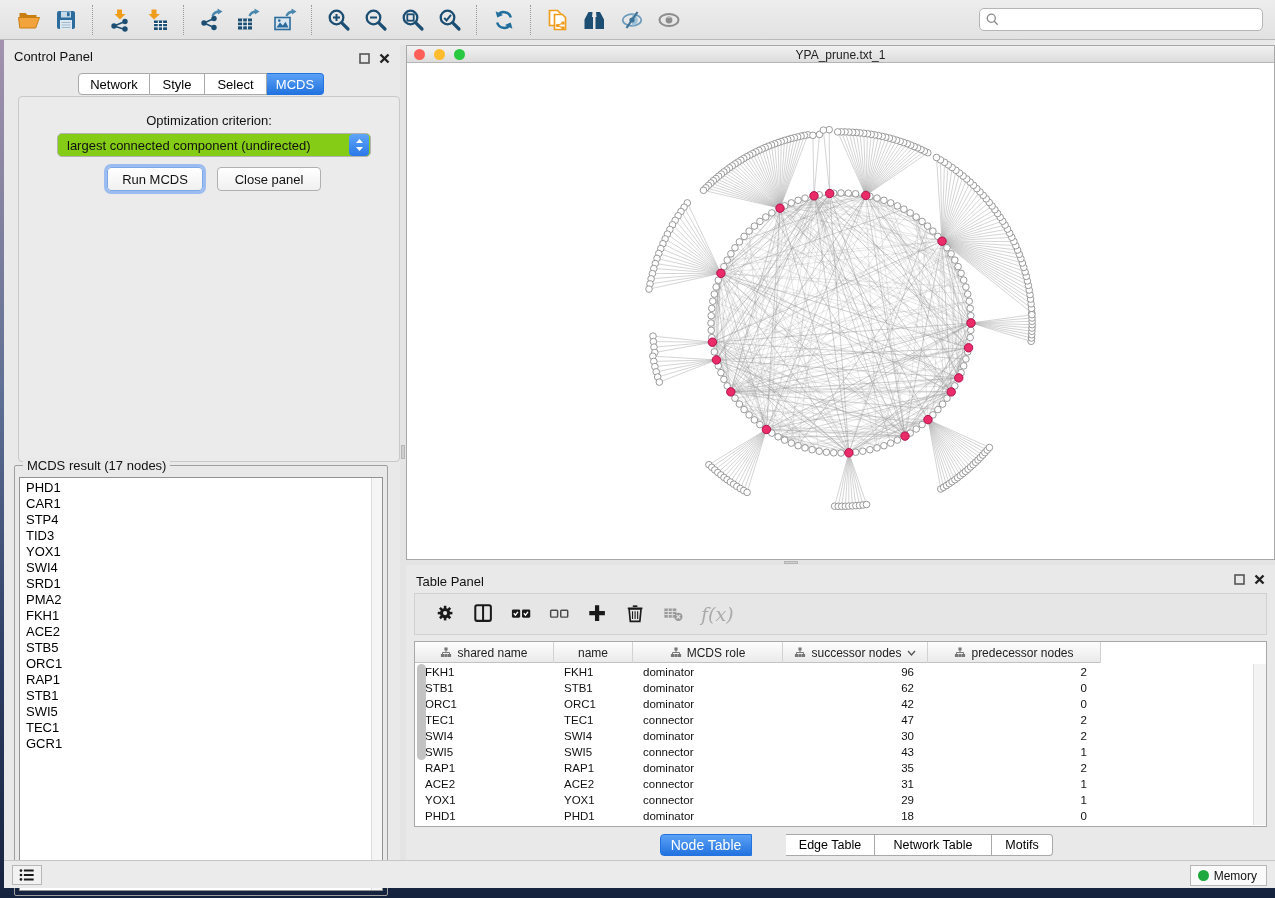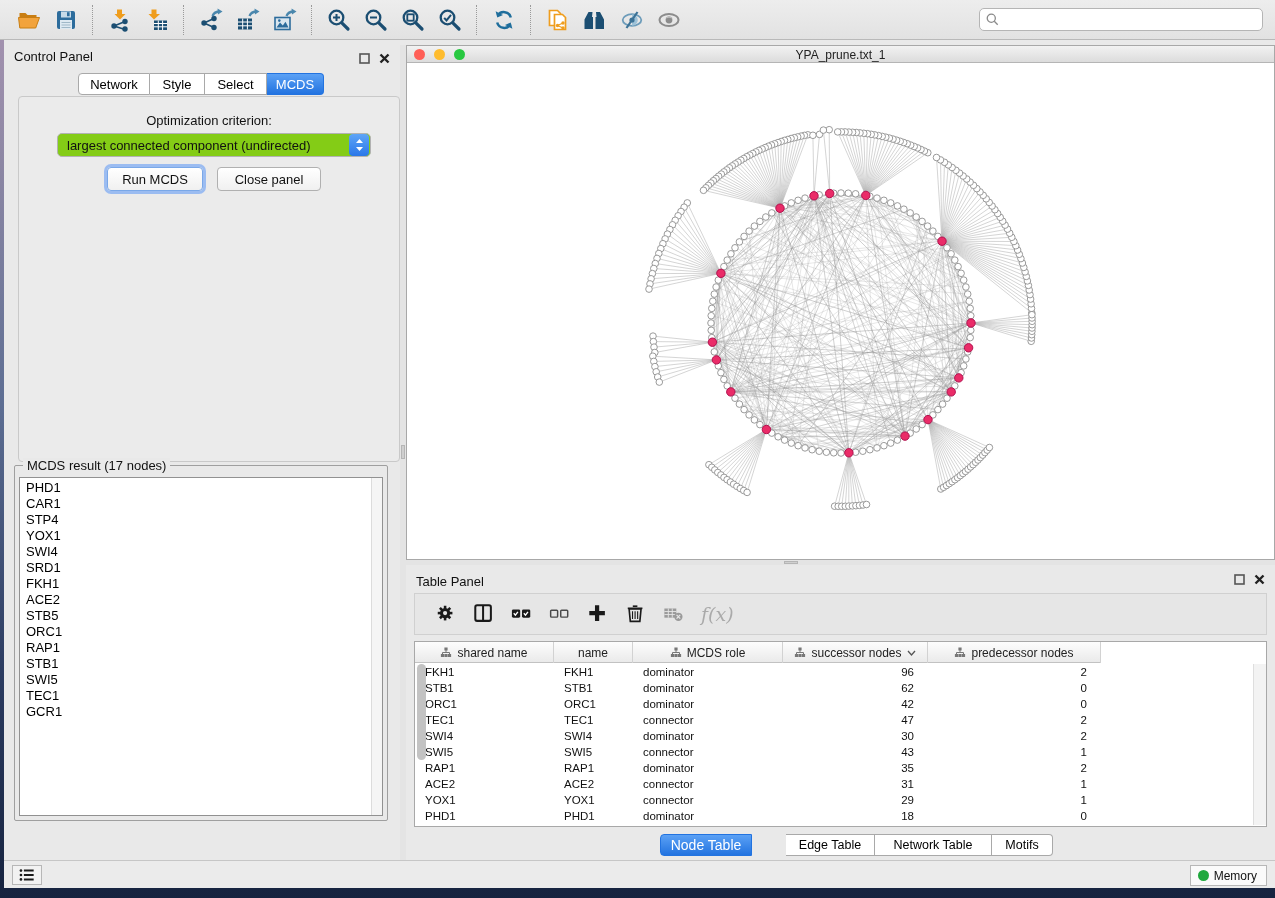--- a/index.html
+++ b/index.html
@@ -39,21 +39,21 @@
   .select { position:absolute; left:38px; top:36px; width:314px; height:24px; background:#84cc16;
     border:1px solid #b2b2b2; border-radius:5px; display:flex; align-items:center; cursor:pointer; }
   .select .val { flex:1; font-size:13px; padding-left:9px; color:#111; white-space:nowrap; }
   .select .stepper { width:20px; height:22px; margin:0 1px 0 0; border-radius:4px;
     background:linear-gradient(#5ea5f7,#2a77e8); display:flex; align-items:center; justify-content:center; }
   .btn-row { position:absolute; left:0; right:0; top:70px; }
   .push-btn { position:absolute; height:24px; background:linear-gradient(#ffffff,#f0f0f0);
     border:1px solid #b0b0b0; border-radius:4px; font-size:13px; font-family:"Liberation Sans",sans-serif;
     color:#111; cursor:pointer; }
   .push-btn.focus { box-shadow:0 0 0 3px rgba(90,150,245,.55); border-color:#7aa8e8; }
-  .mcds-fieldset { position:absolute; left:10px; top:425px; width:374px; height:356px;
+  .mcds-fieldset { position:absolute; left:10px; top:425px; width:374px; height:431px;
     border:1px solid #9f9f9f; border-radius:2px; }
   .mcds-legend { position:absolute; left:8px; top:-8px; background:#e9e9e9; padding:0 4px; font-size:13px; color:#111; }
   .mcds-listwrap { position:absolute; left:4px; right:4px; top:11px; bottom:4px;
     background:#fff; border:1px solid #919191; }
   .mcds-list { position:absolute; left:0; top:2px; right:12px; bottom:0; overflow:hidden; }
   .mcds-item { font-size:13px; line-height:16px; padding-left:6px; color:#000; }
   .mcds-scroll { position:absolute; right:0; top:0; bottom:0; width:11px; background:#f5f5f5; border-left:1px solid #dcdcdc; }
 
   
   .v-divider { position:absolute; left:396px; top:5px; width:6px; height:815px; background:#e4e4e4; cursor:col-resize; }
@@ -288,23 +288,25 @@
         </div>
       </div>
 
       <div class="mcds-fieldset">
         <div class="mcds-legend">MCDS result (17 nodes)</div>
         <div class="mcds-listwrap">
           <div class="mcds-list" id="mcds-list">
               <div class="mcds-item">PHD1</div>
               <div class="mcds-item">CAR1</div>
               <div class="mcds-item">STP4</div>
+              <div class="mcds-item">TID3</div>
               <div class="mcds-item">YOX1</div>
               <div class="mcds-item">SWI4</div>
               <div class="mcds-item">SRD1</div>
+              <div class="mcds-item">PMA2</div>
               <div class="mcds-item">FKH1</div>
               <div class="mcds-item">ACE2</div>
               <div class="mcds-item">STB5</div>
               <div class="mcds-item">ORC1</div>
               <div class="mcds-item">RAP1</div>
               <div class="mcds-item">STB1</div>
               <div class="mcds-item">SWI5</div>
               <div class="mcds-item">TEC1</div>
               <div class="mcds-item">GCR1</div>
             </div>

